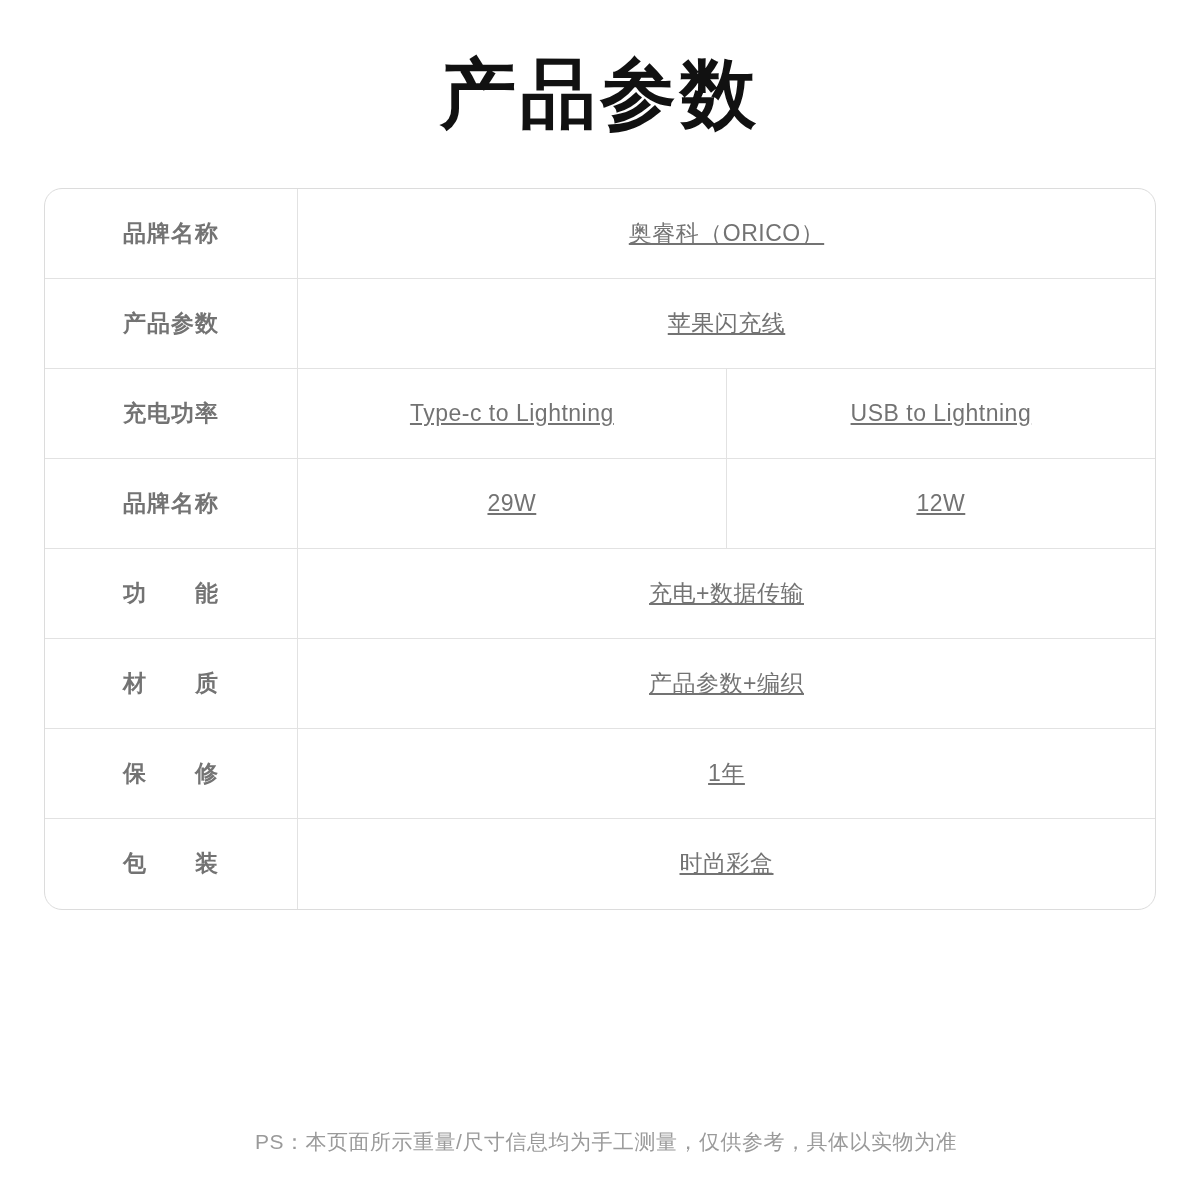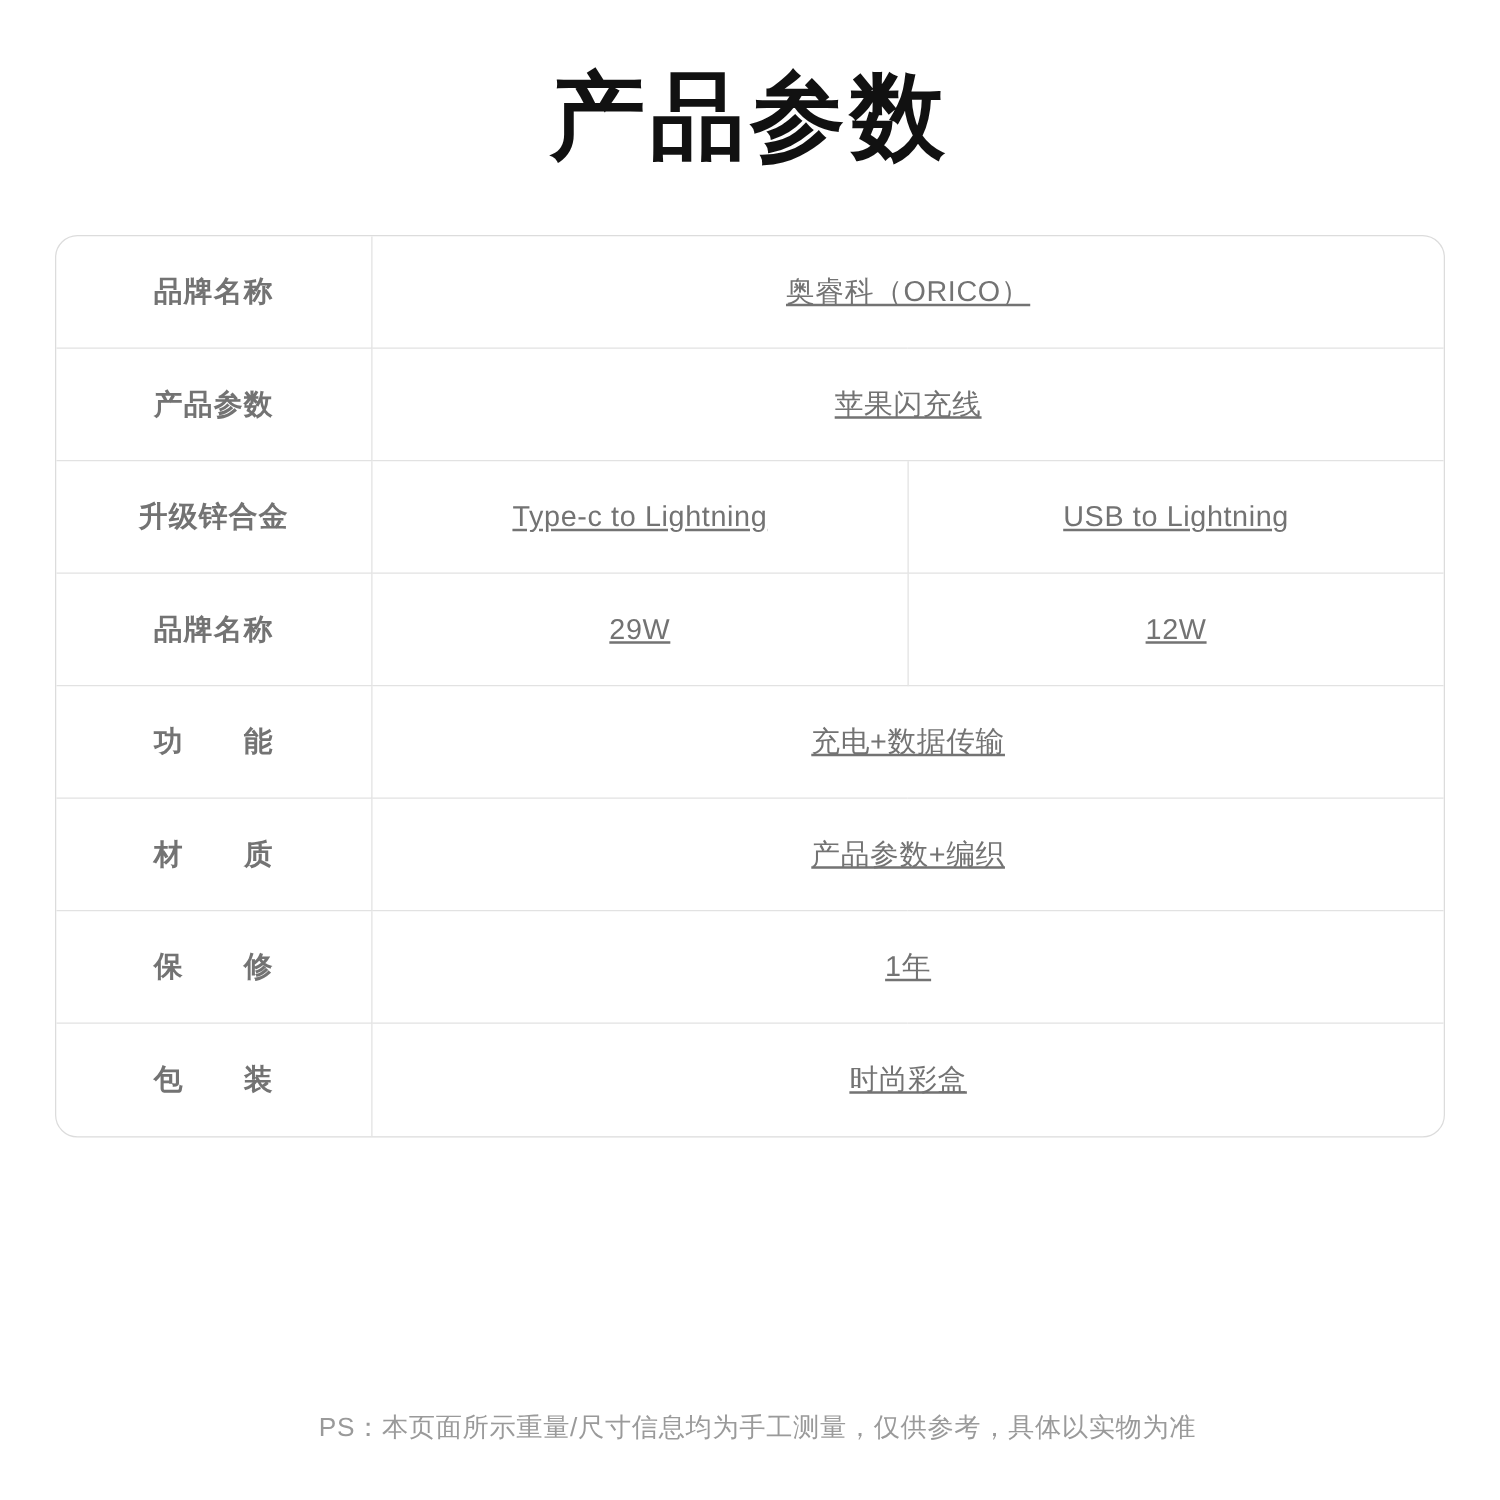--- a/index.html
+++ b/index.html
@@ -95,21 +95,21 @@
       <tbody>
         <tr>
           <td class="label">品牌名称</td>
           <td class="value last-col" colspan="2">奥睿科（ORICO）</td>
         </tr>
         <tr>
           <td class="label">产品参数</td>
           <td class="value last-col" colspan="2">苹果闪充线</td>
         </tr>
         <tr>
-          <td class="label">升级锌合金</td>
+          <td class="label">充电功率</td>
           <td class="value">Type-c to Lightning</td>
           <td class="value last-col">USB to Lightning</td>
         </tr>
         <tr>
           <td class="label">品牌名称</td>
           <td class="value">29W</td>
           <td class="value last-col">12W</td>
         </tr>
         <tr>
           <td class="label">功　　能</td>

